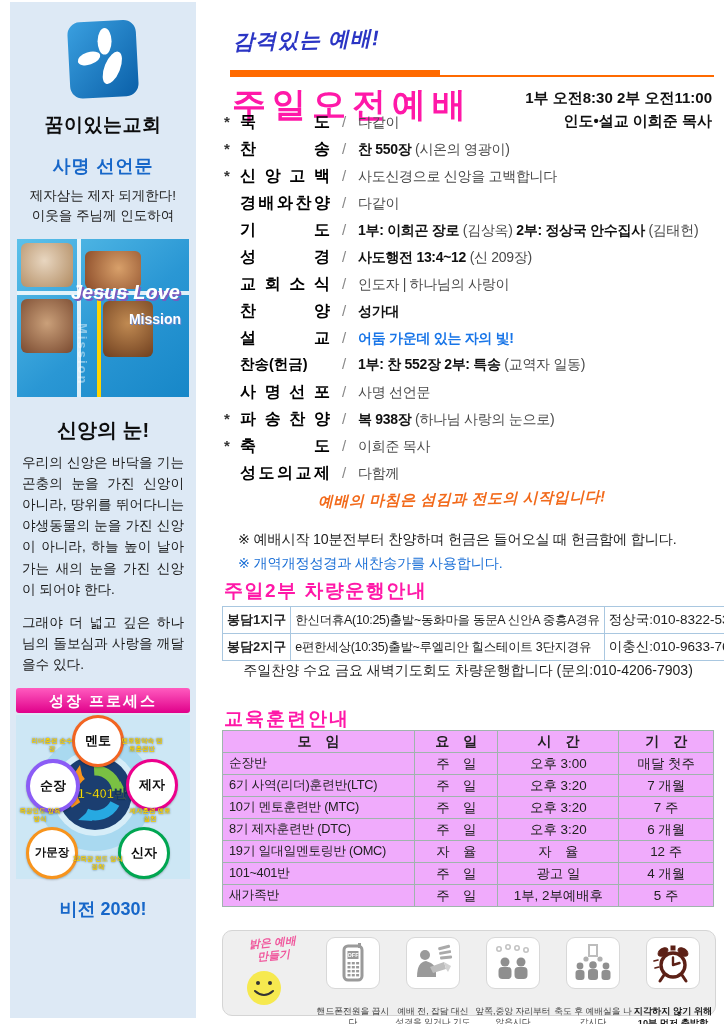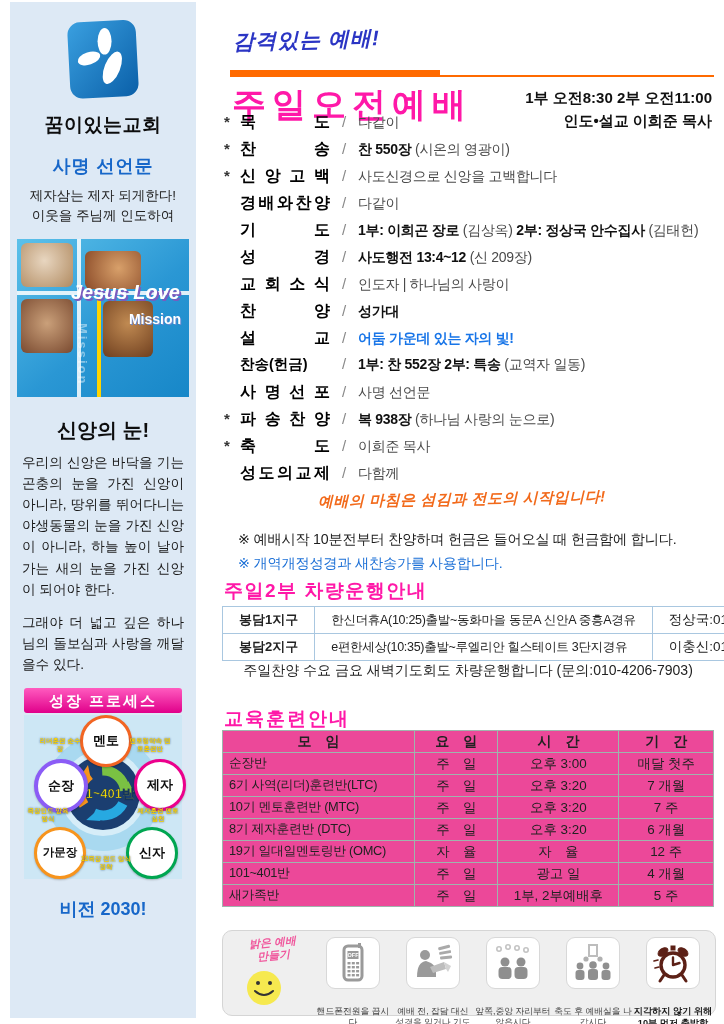--- a/index.html
+++ b/index.html
@@ -23,21 +23,21 @@
   .mi-p4{left:86px;top:62px;width:50px;height:56px;background:radial-gradient(circle at 50% 40%,#c08a52,#6f3f1f);}
   .mi-stripe{position:absolute;left:80px;top:58px;width:4px;height:100px;background:#ffd400;}
   .mi-t1{position:absolute;left:54px;top:42px;font-size:20px;font-weight:bold;font-style:italic;color:#fff;
          text-shadow:2px 2px 0 #7a5bbf;white-space:nowrap;}
   .mi-t2{position:absolute;right:8px;top:72px;font-size:14px;font-weight:bold;color:#fff;text-shadow:1px 1px 0 #6a8ad0;}
   .mi-vert{position:absolute;left:58px;top:84px;writing-mode:vertical-rl;font-size:13px;font-weight:bold;
            color:rgba(255,255,255,.45);letter-spacing:2px;}
   .faith{margin:20px 12px 0;}
   .faith-title{text-align:center;font-size:20px;font-weight:bold;color:#0d0d0d;margin-bottom:8px;}
   .faith p{margin:0 0 12px;font-size:13.6px;line-height:1.56;color:#1a1a1a;text-align:justify;}
-  .growth{width:158px;margin:2px auto 0;}
+  .growth{width:174px;margin:2px auto 0;}
   .growth-title{height:25px;line-height:25px;text-align:center;font-size:15px;font-weight:bold;color:#fff;
                 background:linear-gradient(180deg,#ff5bbf,#e0008a);border-radius:3px;letter-spacing:2px;}
   .growth-body{position:relative;height:164px;background:#cde7f5;margin-top:2px;}
   .gnode{position:absolute;width:46px;height:46px;border-radius:50%;background:#fff;display:flex;
          align-items:center;justify-content:center;font-weight:bold;font-size:13px;color:#0d0d0d;
          box-shadow:0 1px 2px rgba(0,0,0,.25);}
   .gn-mento{left:56px;top:0;border:3px solid #f26522;}
   .gn-jeja{left:110px;top:44px;border:3px solid #ec008c;}
   .gn-sinja{left:102px;top:112px;border:3px solid #00a651;}
   .gn-gamun{left:10px;top:112px;border:3px solid #f7941d;font-size:11.5px;}
@@ -70,29 +70,29 @@
   .w-val{font-size:14px;color:#4a4a4a;white-space:nowrap;letter-spacing:-.3px;}
   .w-val .b{font-weight:bold;color:#101010;}
   .closing-note{position:absolute;left:318px;top:490px;font-size:15px;font-weight:bold;font-style:italic;
                 color:#f26a1b;transform:rotate(-1deg);letter-spacing:.5px;}
   .notices{position:absolute;left:238px;top:528px;}
   .notice-line{font-size:14.2px;line-height:1.68;letter-spacing:-.2px;}
 
   
   .shuttle-title{position:absolute;left:224px;top:578px;font-size:19px;font-weight:bold;color:#ff18a8;letter-spacing:1.5px;}
   .shuttle{position:absolute;left:222px;top:606px;width:492px;border-collapse:collapse;}
-  .shuttle td{border:1px solid #a9c7e0;height:26px;padding:0 16px;font-size:13px;color:#222;white-space:nowrap;}
+  .shuttle td{border:1px solid #a9c7e0;height:26px;padding:0 4px;font-size:13px;color:#222;white-space:nowrap;}
   .shuttle .c1{width:62px;text-align:center;font-weight:bold;font-size:13px;}
   .shuttle .c2{width:292px;font-size:12.5px;letter-spacing:-.3px;}
   .shuttle .c3{width:126px;text-align:center;font-size:13.5px;}
   .shuttle-footer{position:absolute;left:222px;top:662px;width:492px;text-align:center;font-size:14px;color:#222;}
 
   
   .edu-title{position:absolute;left:224px;top:706px;font-size:19px;font-weight:bold;color:#ff18a8;letter-spacing:2px;}
-  .edu{position:absolute;left:222px;top:730px;width:492px;border-collapse:collapse;background:#ec4899;}
+  .edu{position:absolute;left:222px;top:730px;width:492px;border-collapse:collapse;background:#f0abfc;}
   .edu th,.edu td{border:1px solid #9fb4ad;height:21px;font-size:13.4px;color:#222;padding:0 4px;white-space:nowrap;}
   .edu th{font-weight:bold;text-align:center;font-size:14px;}
   .edu td{text-align:center;}
   .edu td.c1{text-align:left;padding-left:6px;font-size:12.8px;letter-spacing:-.3px;}
   .edu .w1{width:190px;} .edu .w2{width:86px;} .edu .w3{width:120px;} .edu .w4{width:96px;}
 
   
   .etiq{position:absolute;left:222px;top:930px;width:492px;height:84px;background:#efefef;
         border:1px solid #d5d5d5;border-radius:10px;}
   .etiq-slogan{position:absolute;left:10px;top:5px;width:80px;font-size:11px;font-weight:bold;font-style:italic;

